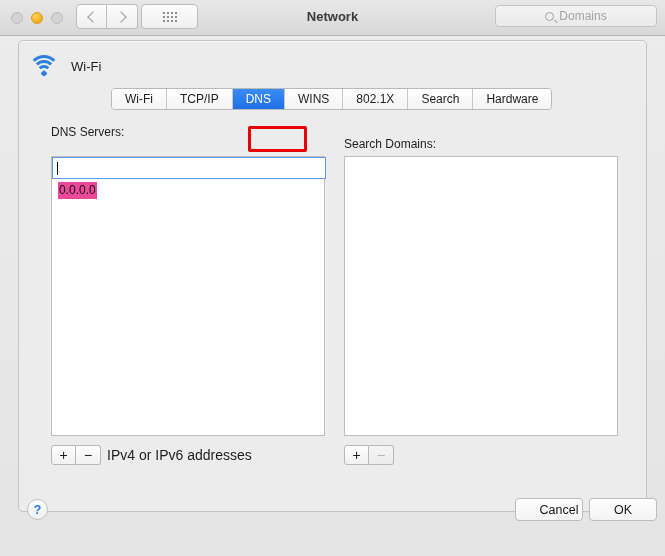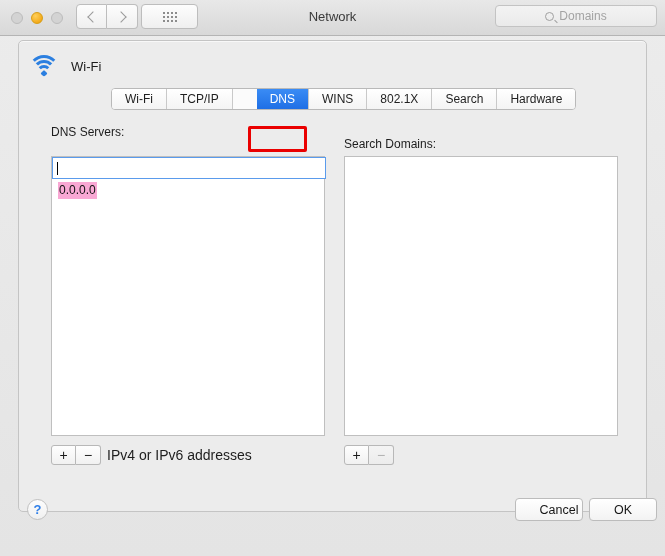--- a/index.html
+++ b/index.html
@@ -108,21 +108,21 @@
   }
 
   #wintitle {
     position: absolute;
     left: 0;
     right: 0;
     top: 9px;
     text-align: center;
     font-size: 13px;
     color: #3a3a3a;
-    font-weight: normal;
+    font-weight: bold;
   }
 
   #searchbox {
     position: absolute;
     right: 8px;
     top: 5px;
     width: 162px;
     height: 22px;
     background: linear-gradient(#f3f3f3, #eaeaea);
     border: 1px solid #c3c3c3;
@@ -239,21 +239,20 @@
     border-right: 1px solid #c9c9c9;
     background: linear-gradient(#ffffff, #f4f4f4);
     box-sizing: border-box;
     position: relative;
   }
   .tab:first-child { border-radius: 3px 0 0 3px; }
   .tab:last-child { border-right: none; border-radius: 0 3px 3px 0; }
   .tab.selected {
     background: linear-gradient(#3a8cf5, #1f6fe5);
     color: #ffffff;
-    margin-left: 24px;
   }
   #tab-annotation {
     position: absolute;
     left: 229px;
     top: 85px;
     width: 59px;
     height: 26px;
     border: 3px solid #ea0000;
     border-radius: 2px;
     box-sizing: border-box;
@@ -292,21 +291,21 @@
   }
   #dns-caret {
     width: 1px;
     height: 13px;
     background: #000000;
     margin-left: 4px;
   }
   #dns-value {
     font-size: 12px;
     color: #111111;
-    background: #f9a8d4;
+    background: #ec4899;
     padding: 1px 1px 2px 1px;
     line-height: 14px;
     margin-top: 44px;
   }
 
   
   .stepper {
     position: absolute;
     display: flex;
     height: 20px;

